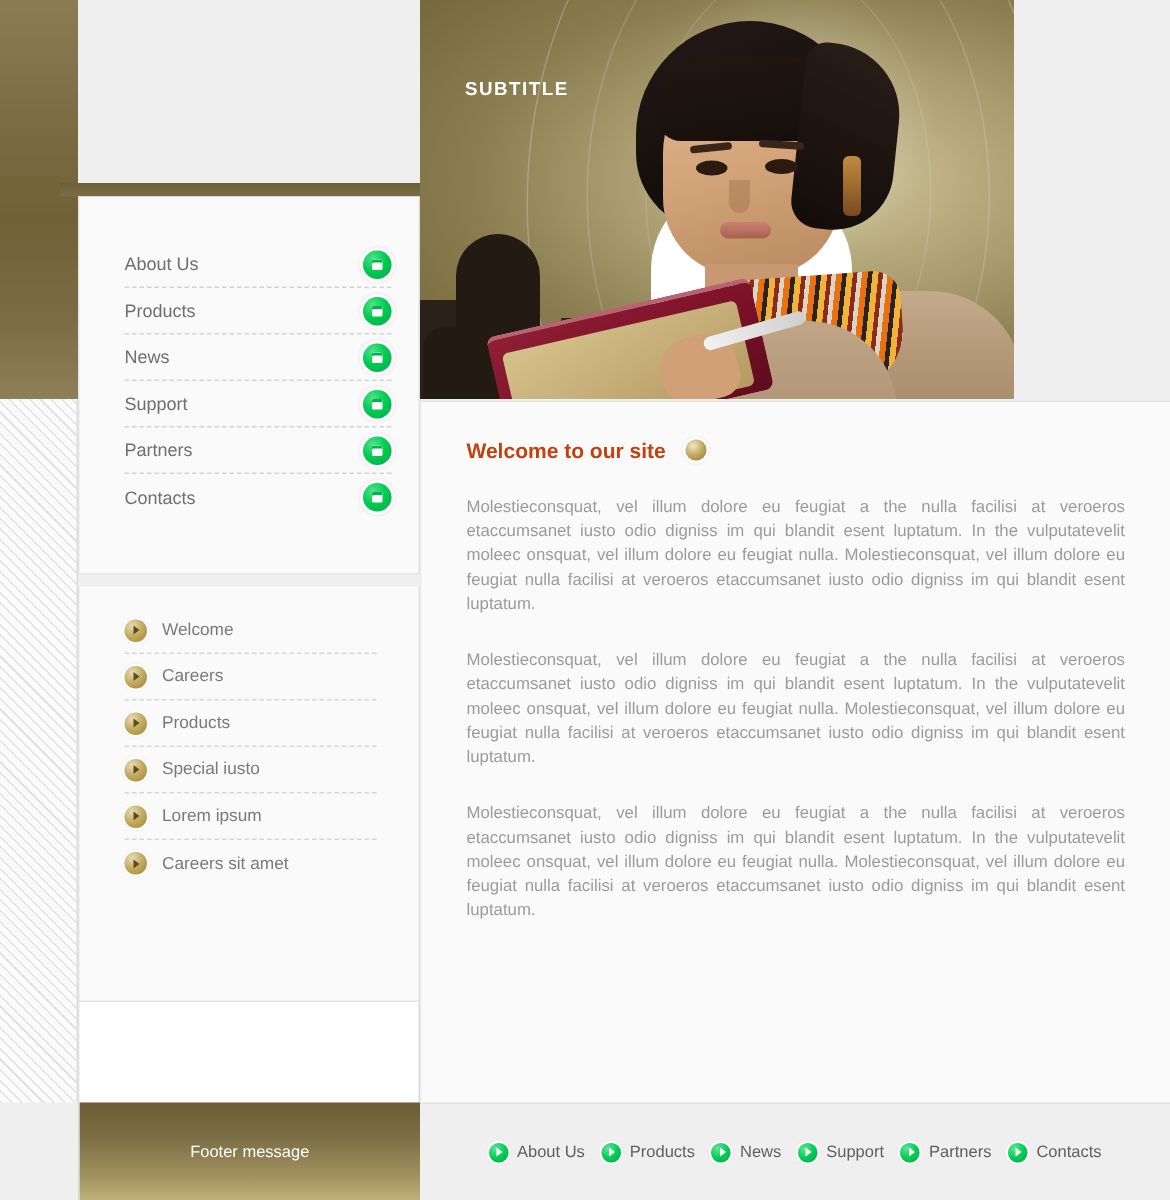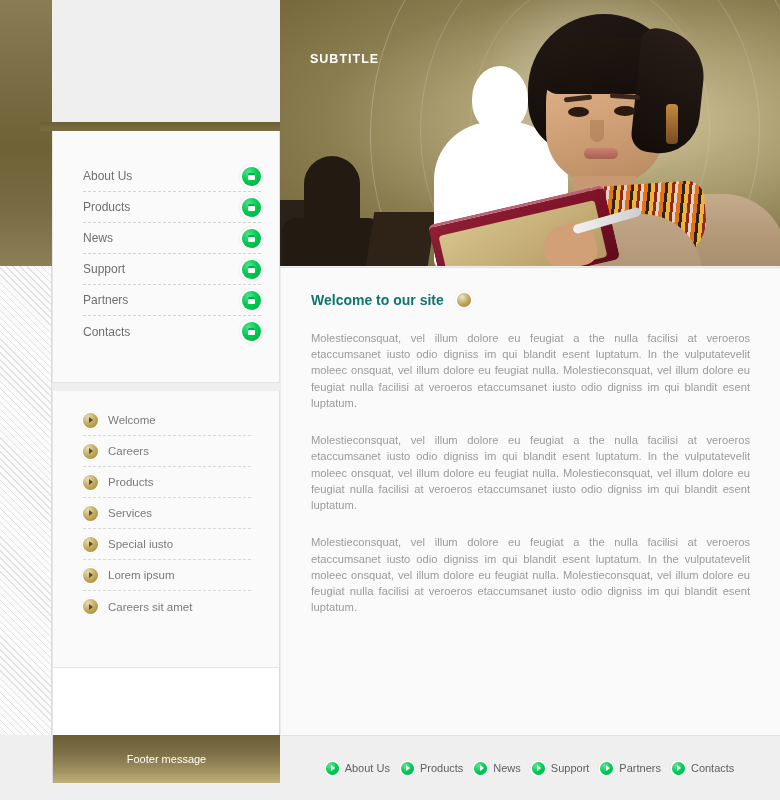--- a/index.html
+++ b/index.html
@@ -119,21 +119,21 @@
     margin-left:1px;
   }
 
   .sidebar-blank {
     position:absolute; left:52px; top:668px; width:228px; height:67px;
     background:#ffffff; border-left:1px solid #e6e6e6; border-right:1px solid #dcdcdc;
   }
 
   
   .hero {
-    position:absolute; left:280px; top:0; width:500px; height:266px;
+    position:absolute; left:280px; top:0; width:396px; height:266px;
     overflow:hidden;
     background:
       radial-gradient(circle at 62% 30%, rgba(255,255,255,.30) 0%, rgba(255,255,255,0) 32%),
       radial-gradient(ellipse at 70% 45%, #cfc49a 0%, #a89b6d 38%, #8a7d4f 62%, #6f6336 100%);
   }
   .hero .rings {
     position:absolute; left:18%; top:-44%; width:88%; height:190%;
     border-radius:50%;
     border:1px solid rgba(255,255,255,.22);
   }
@@ -253,34 +253,34 @@
 
   
   .content {
     position:absolute; left:280px; top:267px; width:500px; height:468px;
     background:#fafafa; border-top:1px solid #e2e2e2; border-left:1px solid #ececec;
     padding:24px 30px 0 30px;
   }
   .content-head {
     display:flex; align-items:center; gap:13px; margin-bottom:22px;
   }
-  .content-head h2 { font-size:14px; font-weight:bold; color:#0f766e; }
+  .content-head h2 { font-size:14px; font-weight:bold; color:#c2410c; }
   .dot-gold {
     width:14px; height:14px; border-radius:50%;
     background:radial-gradient(circle at 36% 30%,#efe7cc 0%,#c2a75d 50%,#8f7730 100%);
     box-shadow:0 0 0 2px #fff,0 0 2px 2px rgba(0,0,0,.10);
   }
   .content p {
     font-size:11.2px; line-height:1.45; color:#9b9b9b;
     text-align:justify; margin-bottom:21px;
   }
 
   
   .footer-msg {
-    position:absolute; left:52px; top:735px; width:228px; height:48px;
+    position:absolute; left:52px; top:735px; width:228px; height:65px;
     background:linear-gradient(180deg,#6b5e34 0%,#7d7046 38%,#a0915f 75%,#c0b07a 100%);
     display:flex; align-items:center; justify-content:center;
     border-left:1px solid #d9d9d9;
   }
   .footer-msg span { font-size:11px; color:#fff; }
   .footer-nav {
     position:absolute; left:280px; top:735px; width:500px; height:65px;
     background:#efefef;
     display:flex; align-items:center; justify-content:center; gap:11px;
     border-top:1px solid #e2e2e2;
@@ -359,26 +359,20 @@
       <span class="tbtn">
           <em></em>
         </span>
       <span class="label">Careers</span>
     </div>
     <div class="list-item">
       <span class="tbtn">
           <em></em>
         </span>
       <span class="label">Products</span>
-    </div>
-    <div class="list-item">
-      <span class="tbtn">
-          <em></em>
-        </span>
-      <span class="label">Services</span>
     </div>
     <div class="list-item">
       <span class="tbtn">
           <em></em>
         </span>
       <span class="label">Special iusto</span>
     </div>
     <div class="list-item">
       <span class="tbtn">
           <em></em>

